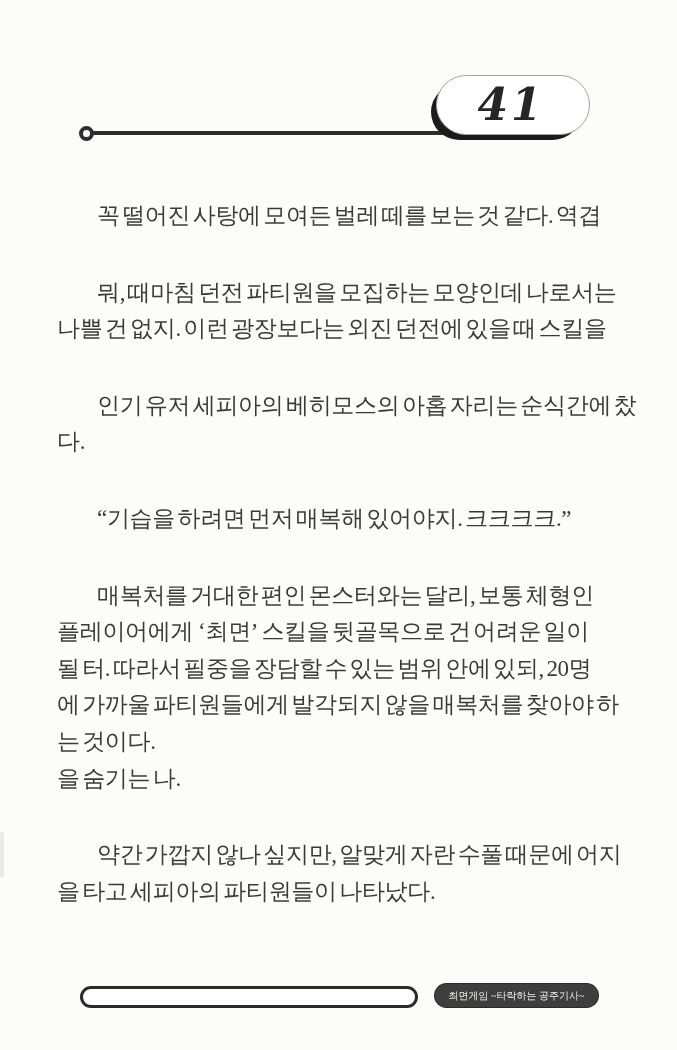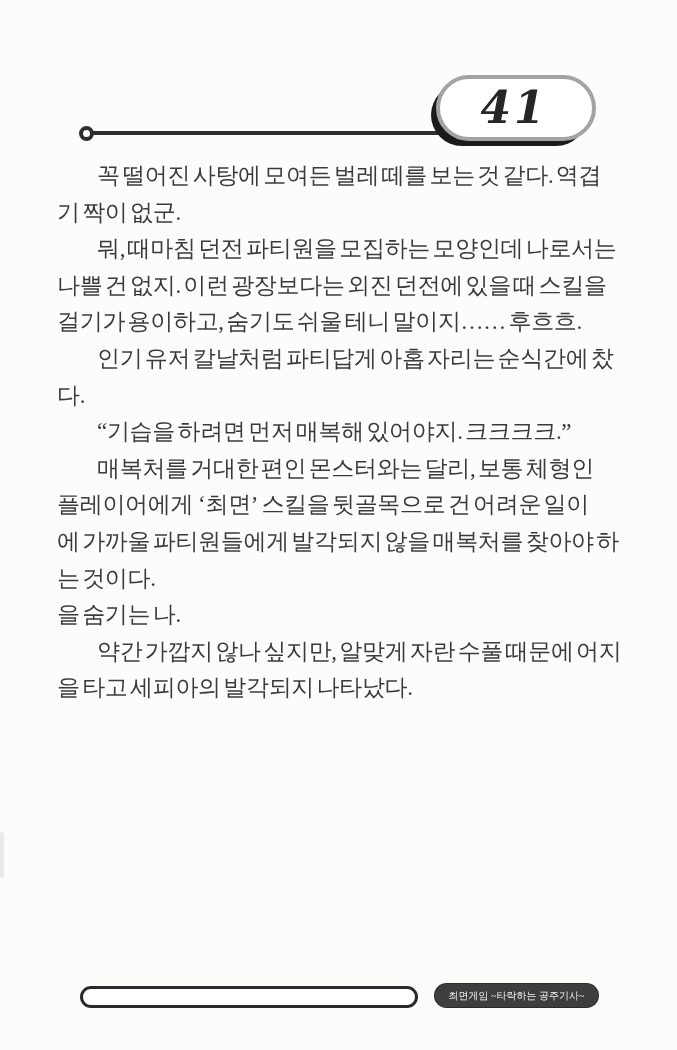--- a/index.html
+++ b/index.html
@@ -16,40 +16,40 @@
     width:7px; height:7px; background:#fff;
     border:4px solid #2d2d2d; border-radius:50%;
   }
   .rule {
     position:absolute; left:92px; top:131px;
     width:352px; height:4px; background:#2d2d2d; border-radius:2px;
   }
   .page-badge {
     position:absolute; left:436px; top:75px;
     width:152px; height:58px; background:#fff;
-    border:4px solid #a3a3a3; border-radius:33px;
+    border:1px solid #a3a3a3; border-radius:33px;
     box-shadow:-7px 7px 0 -2px #1b1b1b;
     display:flex; align-items:center; justify-content:center;
     z-index:2;
   }
   .page-badge span {
     font-family:"DejaVu Serif","Liberation Serif",serif;
     font-style:italic; font-weight:bold;
     font-size:44px; letter-spacing:3px; color:#262626;
     transform:translate(-2px,-1px);
   }
 
   
   .body-text {
     position:absolute; left:57px; top:158px; width:563px;
     font-size:23px; letter-spacing:-0.3px; word-spacing:-3px;
     color:#3a3a3a;
   }
   .line { height:36.6px; line-height:36.6px; white-space:pre; }
-  .line.indent { padding-left:40px; }
+  .line.indent { padding-left:40px;margin-top:40px; }
 
   
   .artifact {
     position:absolute; left:0; top:832px;
     width:4px; height:46px; background:#e9e9e6; border-radius:2px;
   }
 
   
   .footer-pill {
     position:absolute; left:80px; top:986px;
@@ -76,34 +76,33 @@
   <div>
     <div class="ring"></div>
     <div class="rule"></div>
     <div class="page-badge">
       <span>41</span>
     </div>
   </div>
 
   <div class="body-text" id="body-lines">
       <div class="line indent">꼭 떨어진 사탕에 모여든 벌레 떼를 보는 것 같다. 역겹</div>
-      <div class="line">기 짝이 없군.</div>
       <div class="line indent">뭐, 때마침 던전 파티원을 모집하는 모양인데 나로서는</div>
       <div class="line">나쁠 건 없지. 이런 광장보다는 외진 던전에 있을 때 스킬을</div>
-      <div class="line">걸기가 용이하고, 숨기도 쉬울 테니 말이지…… 후흐흐.</div>
-      <div class="line indent">인기 유저 칼날처럼 파티답게 아홉 자리는 순식간에 찼</div>
+      <div class="line indent">인기 유저 세피아의 베히모스의 아홉 자리는 순식간에 찼</div>
       <div class="line">다.</div>
       <div class="line indent">“기습을 하려면 먼저 매복해 있어야지. 크크크크.”</div>
       <div class="line indent">매복처를 거대한 편인 몬스터와는 달리, 보통 체형인</div>
       <div class="line">플레이어에게  ‘최면’  스킬을 뒷골목으로 건 어려운 일이</div>
+      <div class="line">될 터. 따라서 필중을 장담할 수 있는 범위 안에 있되, 20명</div>
       <div class="line">에 가까울 파티원들에게 발각되지 않을 매복처를 찾아야 하</div>
       <div class="line">는 것이다.</div>
       <div class="line">을 숨기는 나.</div>
       <div class="line indent">약간 가깝지 않나 싶지만, 알맞게 자란 수풀 때문에 어지</div>
-      <div class="line">을 타고 세피아의 발각되지 나타났다.</div>
+      <div class="line">을 타고 세피아의 파티원들이 나타났다.</div>
     </div>
 
   <div class="artifact"></div>
 
   <div>
     <div class="footer-pill"></div>
     <div class="footer-badge">
       <span>최면게임 ~타락하는 공주기사~</span>
     </div>
   </div>

